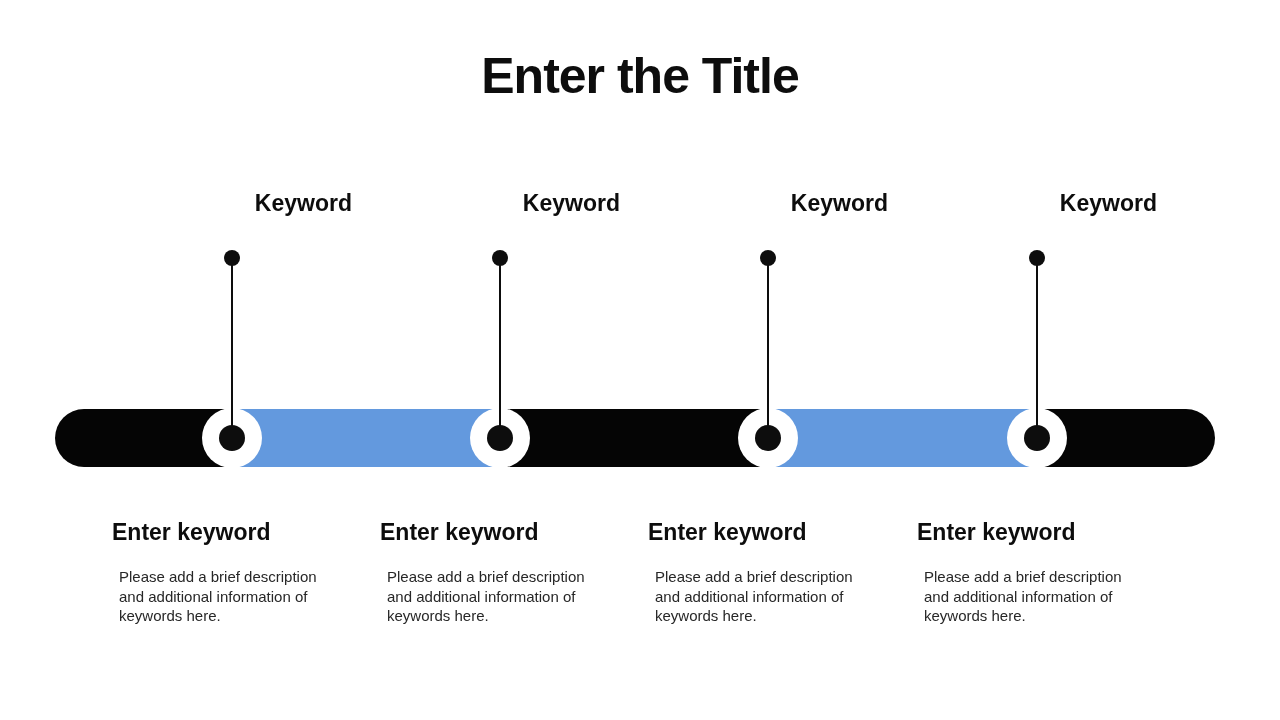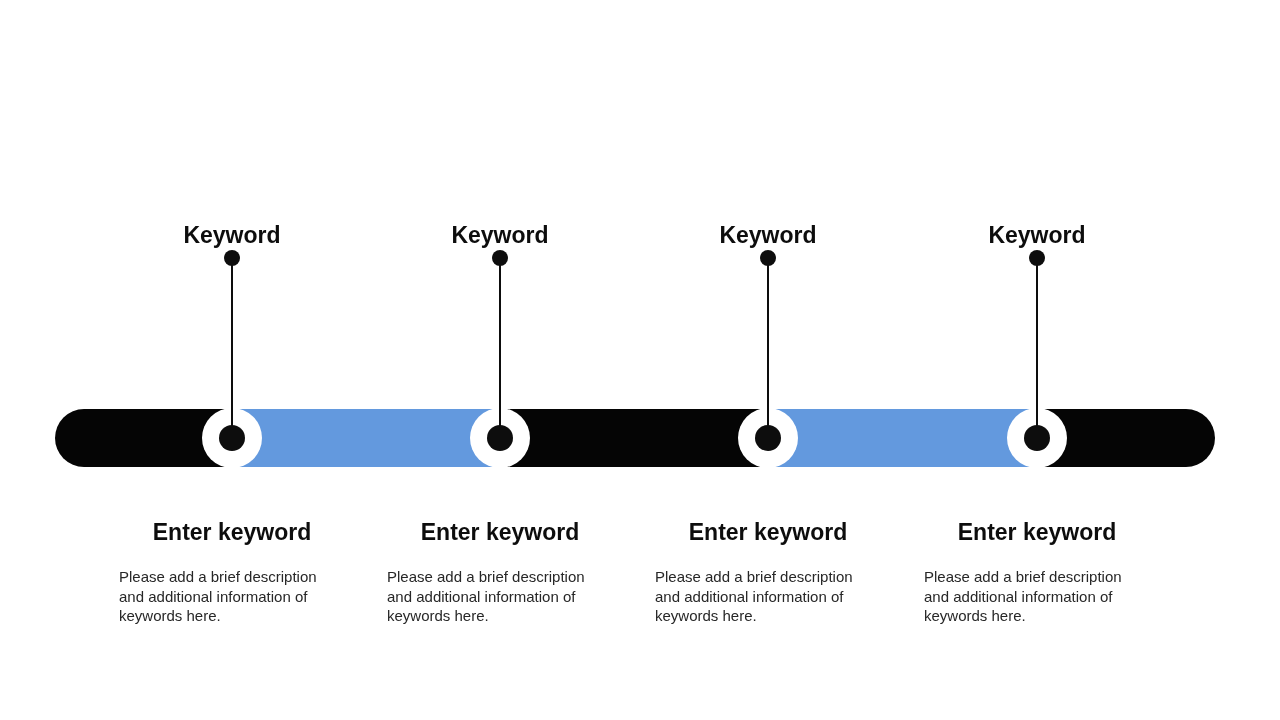--- a/index.html
+++ b/index.html
@@ -32,22 +32,22 @@
   .seg-2 { left: 713px; width: 269px; }
 
   
   .col { position: absolute; top: 0; width: 240px; height: 720px; left: calc(var(--cx) - 120px); z-index: 2; }
   .col-0 { --cx: 232px; }
   .col-1 { --cx: 500px; }
   .col-2 { --cx: 768px; }
   .col-3 { --cx: 1037px; }
 
   .kw {
-    position: absolute; top: 220px; left: 0; width: 240px;
-    text-align: center; font-size: 23px; line-height: 30px; font-weight: 700;
+    position: absolute; top: 188px; left: 0; width: 240px;
+    text-align: right; font-size: 23px; line-height: 30px; font-weight: 700;
     color: var(--ink, #0d0d0d);
   }
   .pin-dot {
     position: absolute; top: 250px; left: 112px;
     width: 16px; height: 16px; border-radius: 50%;
     background: var(--ink, #0d0d0d); z-index: 3;
   }
   .pin-line {
     position: absolute; top: 258px; left: 119px;
     width: 2px; height: 181px;
@@ -58,34 +58,35 @@
     width: 60px; height: 60px; border-radius: 50%;
     background: #ffffff; z-index: 3;
   }
   .node-dot {
     position: absolute; top: 17px; left: 17px;
     width: 26px; height: 26px; border-radius: 50%;
     background: var(--ink, #0d0d0d); z-index: 5;
   }
   .heading {
     position: absolute; top: 517px; left: 0; width: 240px;
-    text-align: center; font-size: 23px; line-height: 30px; font-weight: 700;
+    text-align: left; font-size: 23px; line-height: 30px; font-weight: 700;
     color: var(--ink, #0d0d0d);
   }
   .desc {
     position: absolute; top: 567px; left: 7px; width: 226px;
     text-align: left; font-size: 15px; line-height: 19.5px;
     color: var(--description-text, #272727);
   }
 </style>
 </head>
 <body>
 
 <div class="slide">
 
+  <h1 class="title">Enter the Title</h1>
 
   <div class="bar">
     <div class="seg seg-1"></div>
     <div class="seg seg-2"></div>
   </div>
 
   <div class="col col-0">
     <div class="kw">Keyword</div>
     <div class="pin-dot"></div>
     <div class="pin-line"></div>

